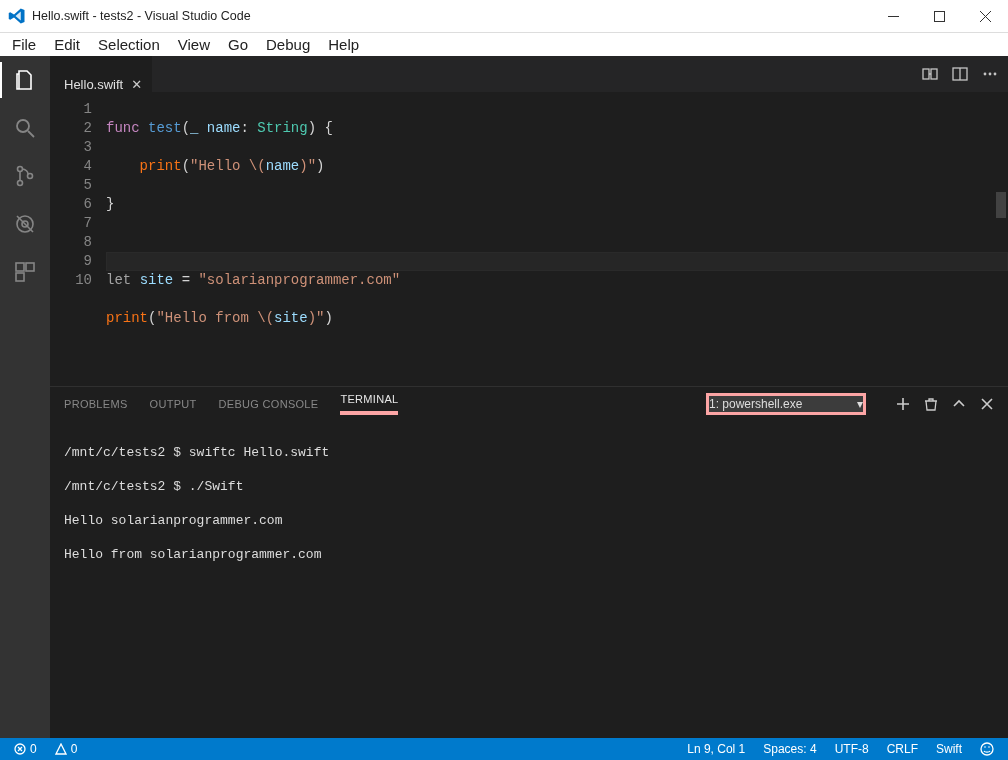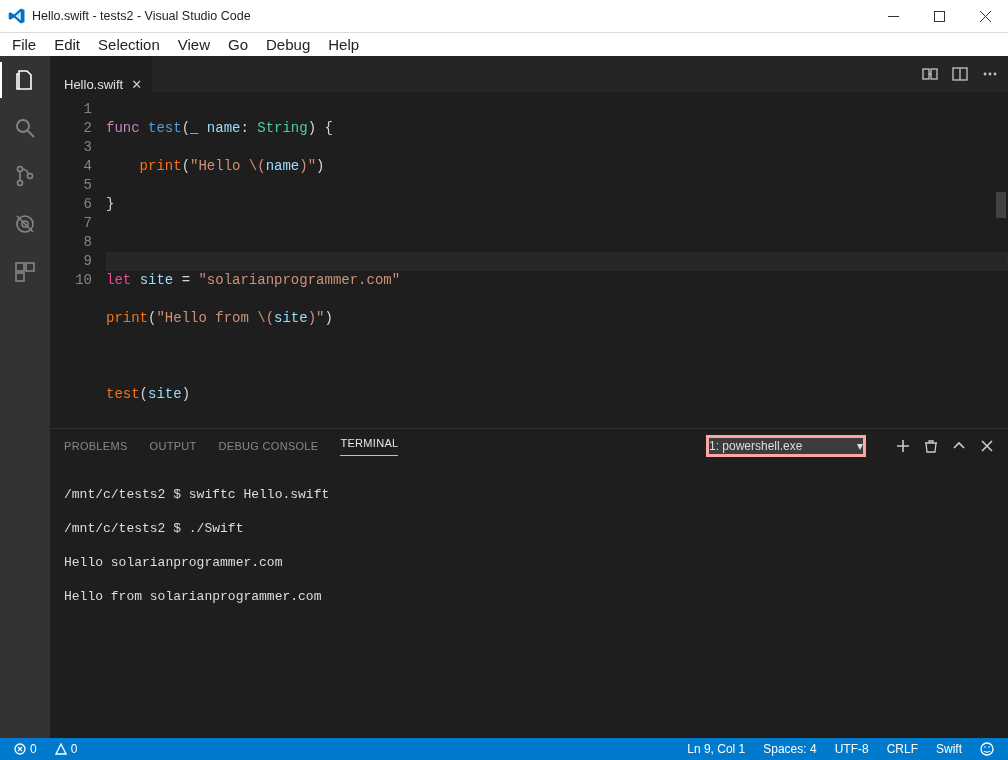--- a/index.html
+++ b/index.html
@@ -26,27 +26,27 @@
   .editor { flex:1; background:#1e1e1e; display:flex; position:relative; font-family: Consolas, "Courier New", monospace; font-size:14px; line-height:19px; overflow:hidden; }
   .gutter { width: 56px; text-align:right; color:#858585; padding:8px 14px 0 0; user-select:none;}
   .code { flex:1; padding:8px 0 0 0; white-space:pre; position:relative;}
   .scrollbar-v { position:absolute; right:2px; top:100px; width:10px; height:26px; background:#424242; border-radius:0;}
   .kw { color:#c586c0; }
   .fn { color:#569cd6; }
   .pl { color:#d4d4d4; }
   .id { color:#9cdcfe; }
   .tp { color:#4ec9b0; }
   .st { color:#ce9178; }
-  .decl { color:#ec4899; }
+  .decl { color:#a3a3a3; }
   .call { color:#f97316; }
   .cursor-line { position:absolute; left:0; right:0; height:19px; background:rgba(255,255,255,0.04); border:1px solid #2a2a2a; pointer-events:none;}
-  .panel { height:310px; background:#1e1e1e; display:flex; flex-direction:column; border-top:1px solid #303030;}
+  .panel { height:352px; background:#1e1e1e; display:flex; flex-direction:column; border-top:1px solid #303030;}
   .panel-tabs { height:34px; display:flex; align-items:center; padding:0 14px; gap:22px; font-size:11px; color:#888; background:#1e1e1e;}
   .panel-tabs .pt { letter-spacing:0.3px; cursor:default; }
-  .panel-tabs .pt.active { color:#e7e7e7; border-bottom:1px solid #fca5a5; padding-bottom:6px;}
+  .panel-tabs .pt.active { color:#e7e7e7; border-bottom:4px solid #fca5a5; padding-bottom:6px;}
   .panel-tabs .ptspacer { flex:1; }
   .panel-select { height:22px; background:#3c3c3c; color:#ddd; border:3px solid #fca5a5; display:flex; align-items:center; padding:0 0; gap:30px; font-size:12px; min-width:160px; justify-content:space-between;}
   .panel-actions { display:flex; align-items:center; gap:14px; color:#ccc; margin-left:8px;}
   .terminal-body { flex:1; padding:6px 14px; font-family: Consolas, "Courier New", monospace; font-size:13px; line-height:17px; color:#ddd; white-space:pre; overflow:hidden;}
   .term-cursor { display:inline-block; width:7px; height:14px; background:#ddd; vertical-align:text-bottom;}
   .statusbar { height:22px; background:#007acc; color:#fff; display:flex; align-items:center; font-size:12px; padding:0 10px; gap:10px;}
   .statusbar .sbspacer { flex:1; }
   .statusbar .sb-item { display:flex; align-items:center; gap:4px; padding:0 4px;}
   svg { display:block; }
 </style>

